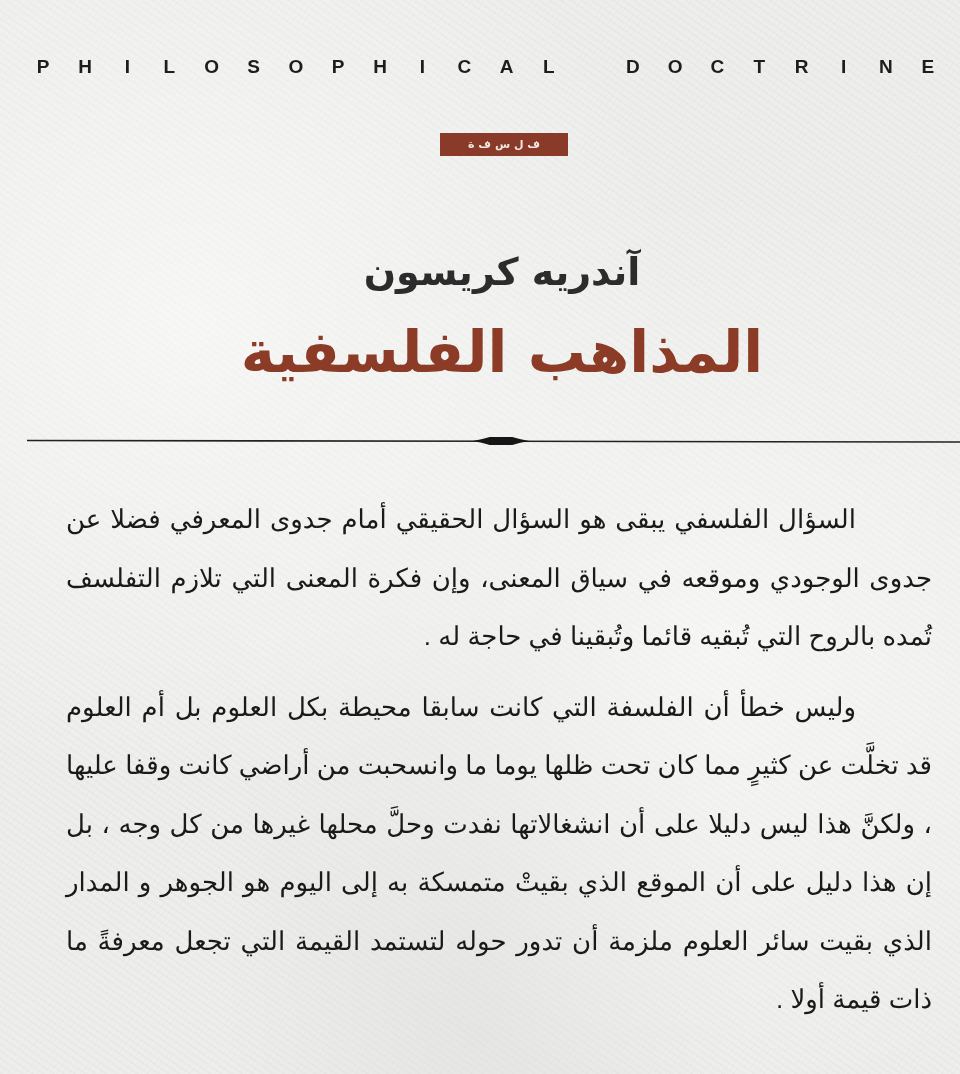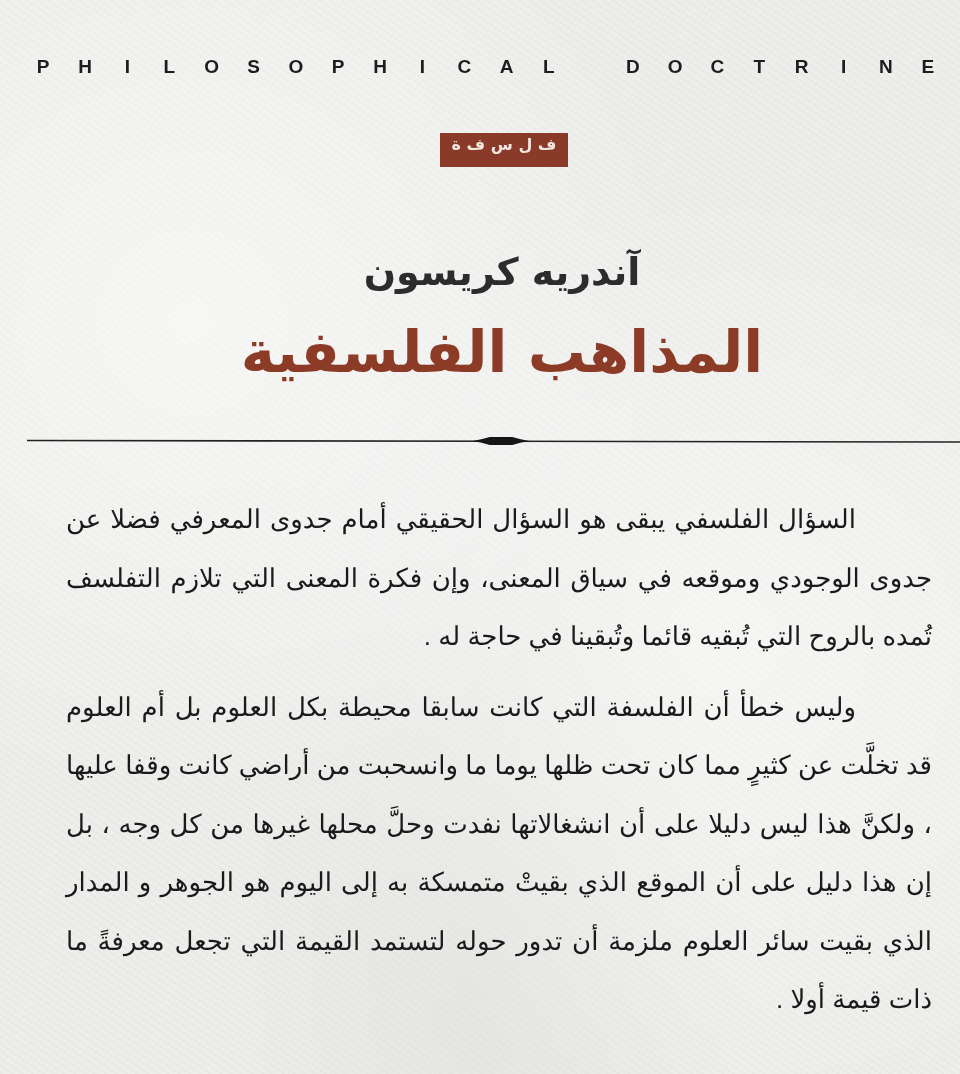--- a/index.html
+++ b/index.html
@@ -38,26 +38,26 @@
       text-align: center;
     }
     .header-en .gap {
       width: 20px;
     }
     .section-tag {
       position: absolute;
       top: 133px;
       left: 440px;
       width: 128px;
-      height: 34px;
+      height: 23px;
       background: #8a3a28;
       color: #f3e6df;
       font-family: "DejaVu Sans", sans-serif;
       font-weight: bold;
-      font-size: 16px;
+      font-size: 11px;
       line-height: 23px;
       text-align: center;
       letter-spacing: 6px;
       direction: rtl;
     }
     .author {
       position: absolute;
       top: 250px;
       left: 0;
       width: 1004px;

